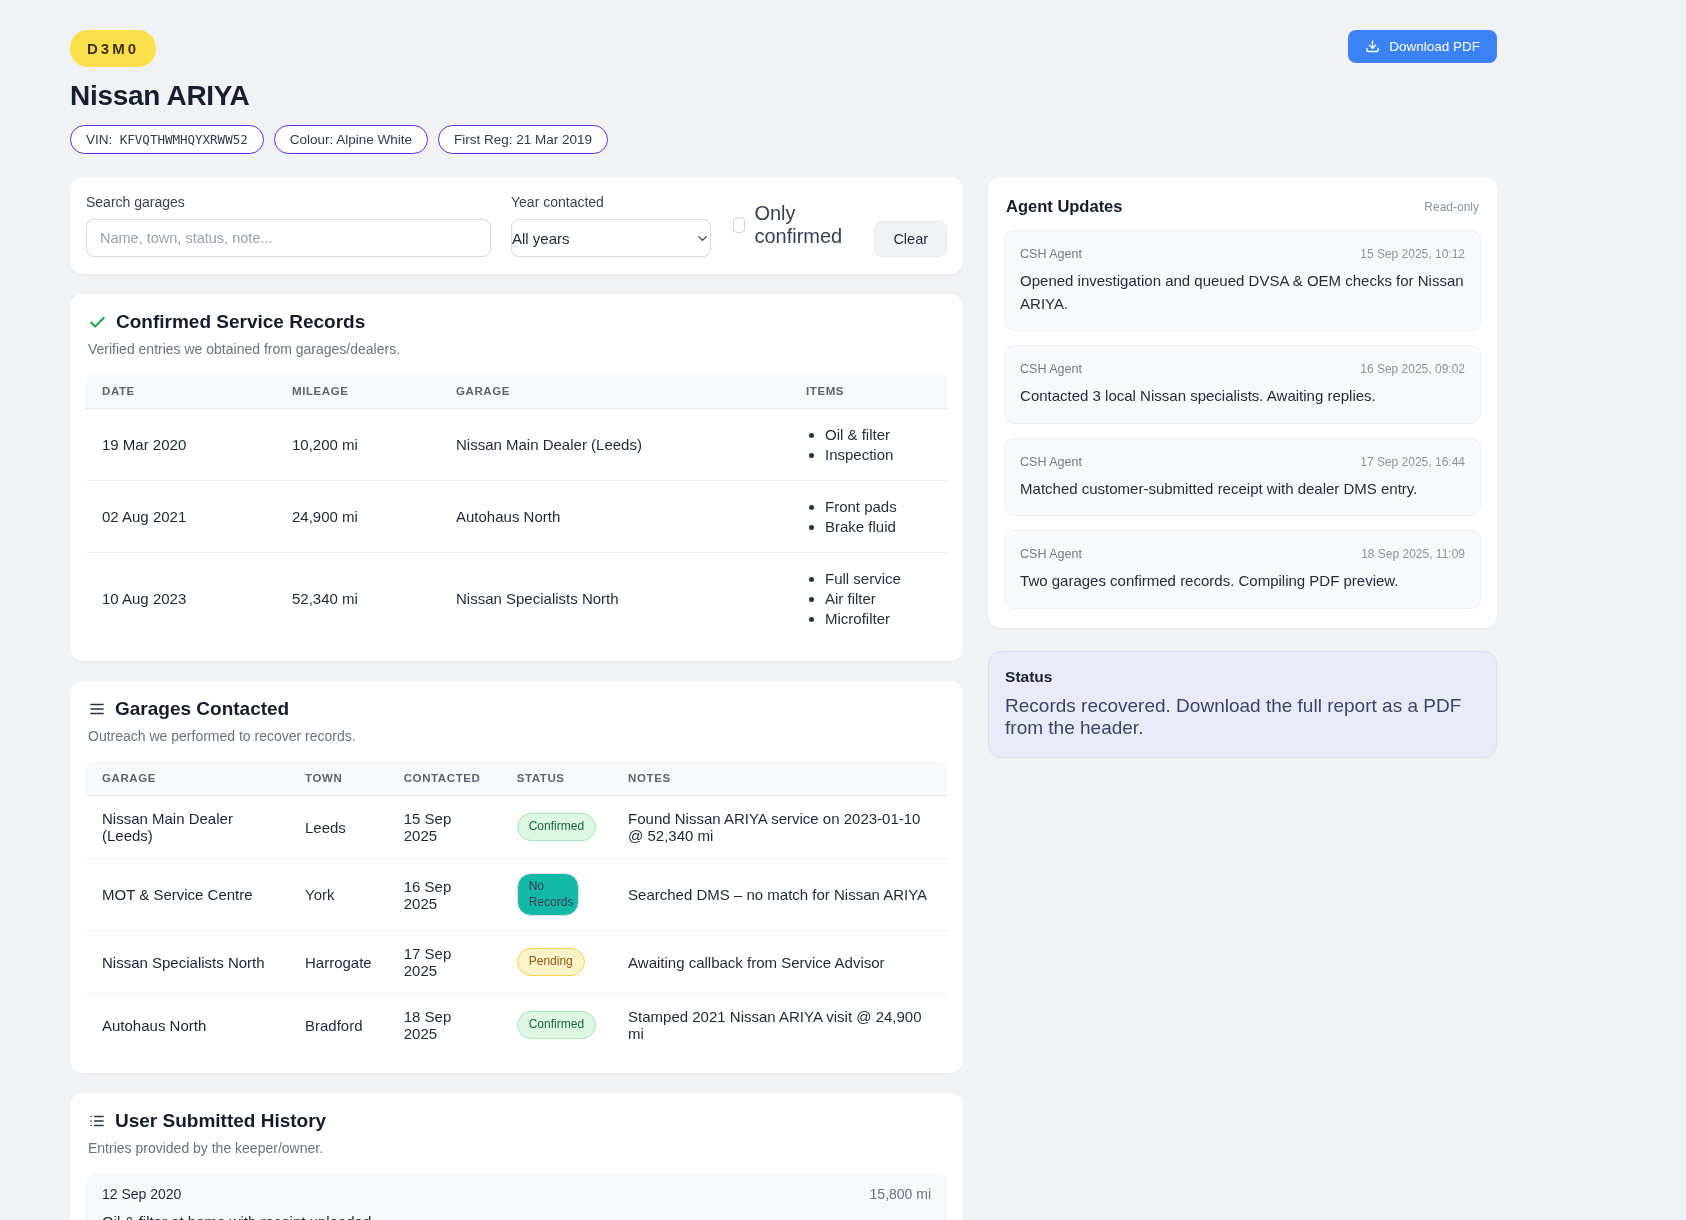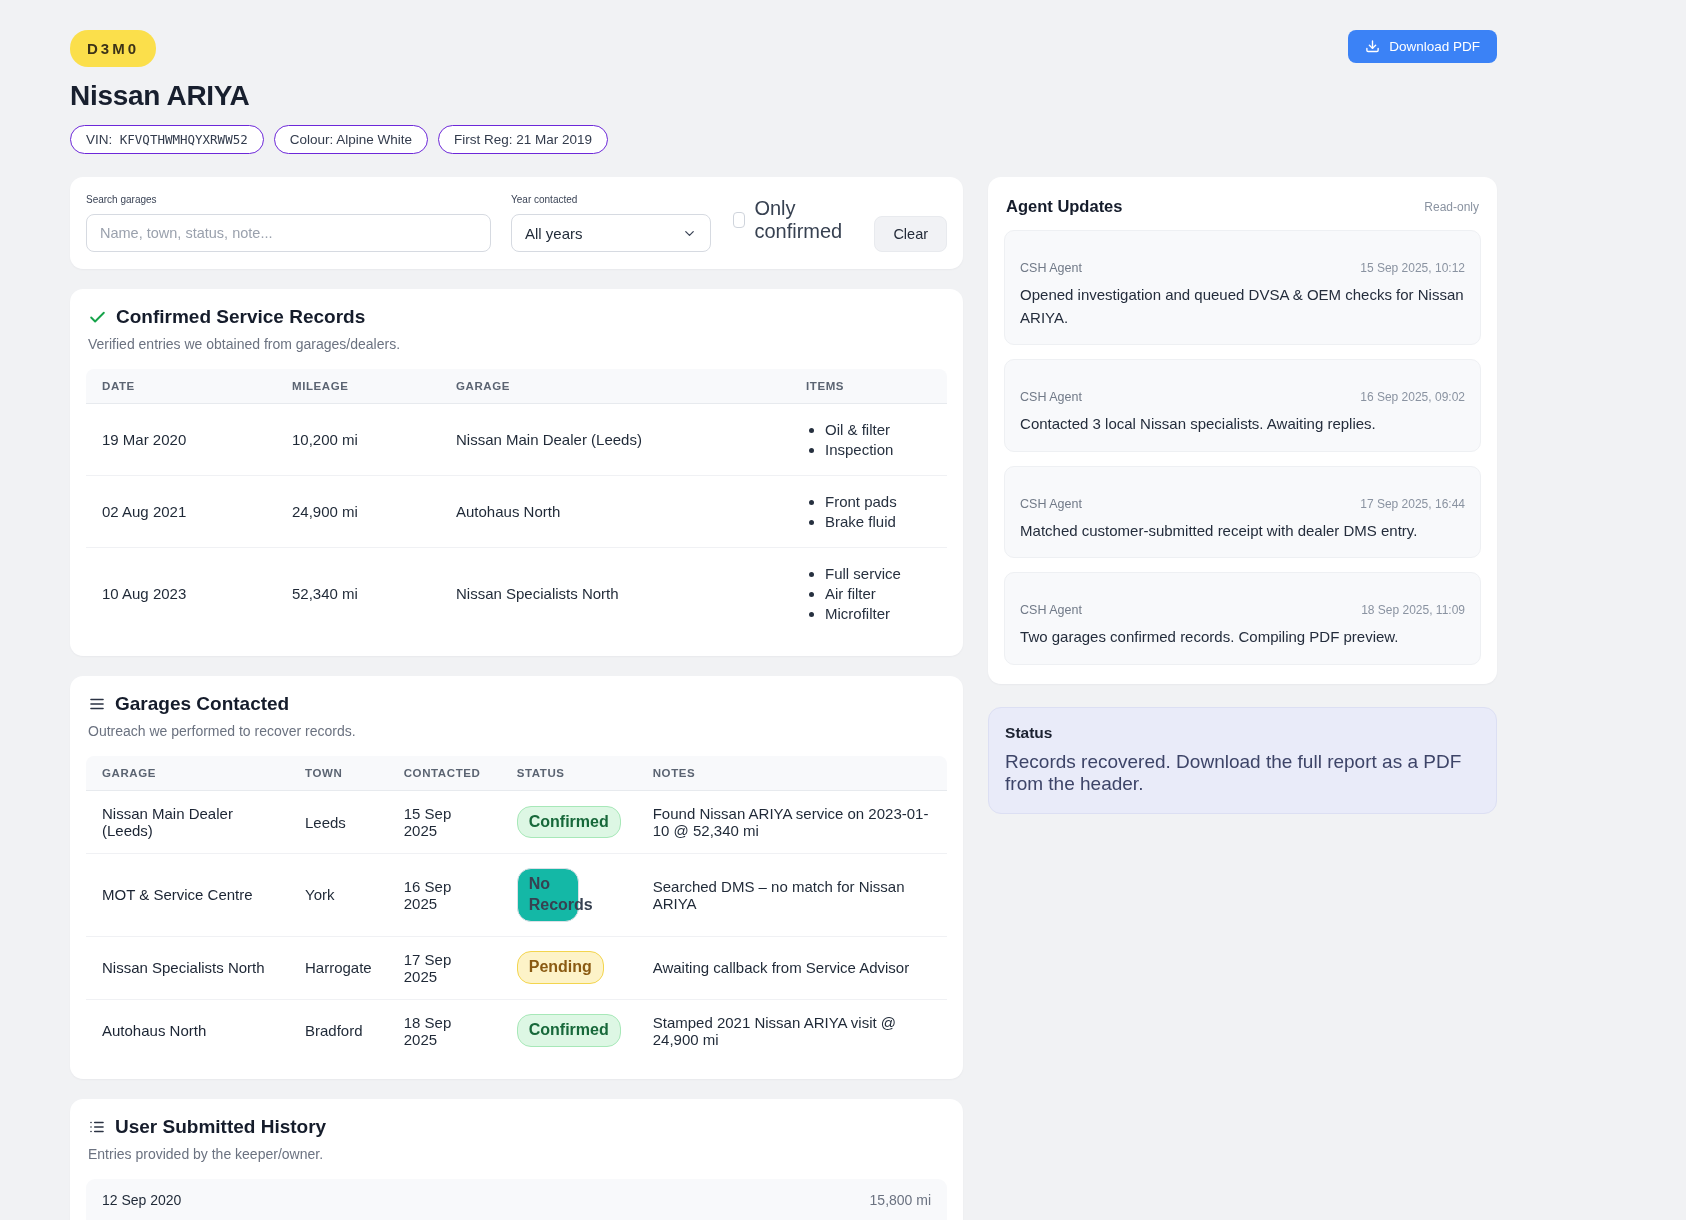--- a/index.html
+++ b/index.html
@@ -36,30 +36,30 @@
   .columns { display:flex; gap:25px; margin-top:23px; align-items:flex-start; }
   .col-main { width:944px; display:flex; flex-direction:column; gap:20px; }
   .col-side { width:538px; display:flex; flex-direction:column; gap:23px; }
   .card {
     background:#fff; border-radius:13px; padding:17px 16px;
     box-shadow:0 1px 2px rgba(16,24,40,.04);
   }
 
   
   .filter-row { display:flex; align-items:flex-end; gap:20px; }
-  .field-label { font-size:10px; color:#3b4456; margin-bottom:9px; }
+  .field-label { font-size:14px; color:#3b4456; margin-bottom:9px; }
   .search-input {
     width:405px; height:38px; border:1px solid #d6dae1; border-radius:8px;
     padding:0 13px; font-size:14.5px; font-family:inherit; color:#1f2937; outline:none; background:#fff;
   }
   .search-input::placeholder { color:#9aa1ad; }
   .select {
     width:200px; height:38px; border:1px solid #d6dae1; border-radius:8px;
     display:flex; align-items:center; justify-content:space-between;
-    padding:0 13px; font-size:15px; color:#1f2937; background:#fff; cursor:pointer;
+    padding:0 0; font-size:15px; color:#1f2937; background:#fff; cursor:pointer;
   }
   .check-wrap { display:flex; align-items:center; gap:9px; padding-bottom:9px; margin-left:2px; }
   .checkbox {
     width:16px; height:16px; border:1px solid #cfd4dc; border-radius:4px; background:#fff; cursor:pointer;
   }
   .check-label { font-size:20px; color:#374151; }
   .btn-clear {
     margin-left:auto; background:#f1f2f5; color:#252c3a; border:1px solid #e8eaee;
     border-radius:8px; padding:9px 18px; font-size:14.5px; font-family:inherit; cursor:pointer;
   }
@@ -85,40 +85,40 @@
   tbody tr:last-child td { border-bottom:none; }
   .items-list { margin:0; padding-left:19px; }
   .items-list li { margin:3px 0; color:#26303f; }
 
   .col-date{width:190px;} .col-mileage{width:164px;} .col-garage{width:350px;}
   .g-garage{width:203px;} .g-town{width:97px;} .g-contacted{width:113px;} .g-status{width:108px;}
   .garage-name { font-weight:500; color:#1b2433; }
 
   .badge {
     display:inline-block; border-radius:14px; padding:5px 11px;
-    font-size:16px; line-height:1.3; font-weight:700;
+    font-size:12px; line-height:1.3; font-weight:400;
   }
   .badge-confirmed { background:#ddf7e4; border:1px solid #a7e8b8; color:#17683a; }
   .badge-norecords { background:#14b8a6; border:1px solid #dde0e6; color:#374151; max-width:62px; }
   .badge-pending   { background:#fdf3c8; border:1px solid #f3d54e; color:#8a5a12; }
 
   
   .history-entry { background:#f8f9fb; border-radius:9px; padding:13px 16px 16px; }
   .history-top { display:flex; justify-content:space-between; font-size:14px; }
   .history-date { color:#1f2937; }
   .history-miles { color:#6b7280; }
   .history-note { margin-top:11px; font-size:15px; color:#1b2433; }
 
   
   .side-head { display:flex; justify-content:space-between; align-items:center; margin:3px 2px 14px; }
   .side-title { font-size:16.5px; font-weight:bold; color:#151c2b; }
   .readonly { font-size:12px; color:#8a93a1; }
   .update {
     background:#f8f9fb; border:1px solid #eef0f3; border-radius:10px;
-    padding:30px 15px 15px; margin-bottom:14px;
+    padding:16px 15px 15px; margin-bottom:14px;
   }
   .update:last-child { margin-bottom:2px; }
   .update-top { display:flex; justify-content:space-between; margin-bottom:9px; }
   .update-agent { font-size:12.5px; color:#717a88; }
   .update-time { font-size:12px; color:#8a93a1; }
   .update-msg { font-size:15px; color:#242d3c; line-height:1.5; }
 
   
   .status-card {
     background:#e9ebf9; border:1px solid #dcdff3; border-radius:13px;

